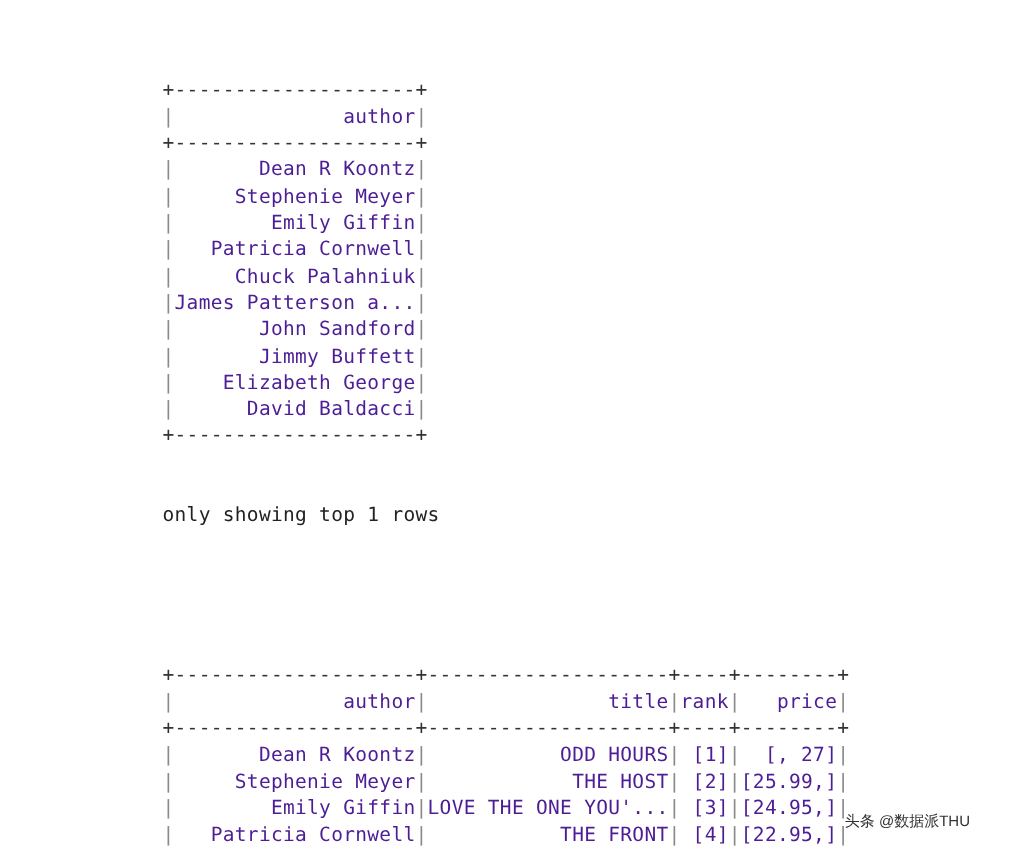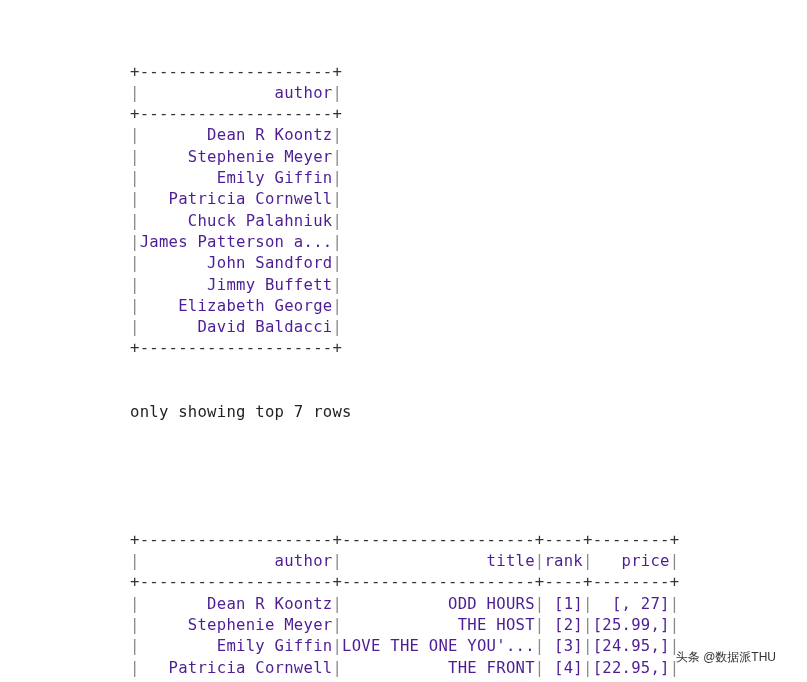--- a/index.html
+++ b/index.html
@@ -54,19 +54,19 @@
       font-size: 12px;
       color: #333333;
       white-space: nowrap;
     }
   </style>
 </head>
 <body>
 
 <div class="console">
   <div class="block" id="table1"><div class="line border-line">+--------------------+</div><div class="line"><span class="pipe">|</span><span class="cell">              author</span><span class="pipe">|</span></div><div class="line border-line">+--------------------+</div><div class="line"><span class="pipe">|</span><span class="cell">       Dean R Koontz</span><span class="pipe">|</span></div><div class="line"><span class="pipe">|</span><span class="cell">     Stephenie Meyer</span><span class="pipe">|</span></div><div class="line"><span class="pipe">|</span><span class="cell">        Emily Giffin</span><span class="pipe">|</span></div><div class="line"><span class="pipe">|</span><span class="cell">   Patricia Cornwell</span><span class="pipe">|</span></div><div class="line"><span class="pipe">|</span><span class="cell">     Chuck Palahniuk</span><span class="pipe">|</span></div><div class="line"><span class="pipe">|</span><span class="cell">James Patterson a...</span><span class="pipe">|</span></div><div class="line"><span class="pipe">|</span><span class="cell">       John Sandford</span><span class="pipe">|</span></div><div class="line"><span class="pipe">|</span><span class="cell">       Jimmy Buffett</span><span class="pipe">|</span></div><div class="line"><span class="pipe">|</span><span class="cell">    Elizabeth George</span><span class="pipe">|</span></div><div class="line"><span class="pipe">|</span><span class="cell">      David Baldacci</span><span class="pipe">|</span></div><div class="line border-line">+--------------------+</div></div>
-  <div class="line footer-text">only showing top 7 rows</div>
+  <div class="line footer-text">only showing top 1 rows</div>
   <div class="gap"></div>
   <div class="block" id="table2"><div class="line border-line">+--------------------+--------------------+----+--------+</div><div class="line"><span class="pipe">|</span><span class="cell">              author</span><span class="pipe">|</span><span class="cell">               title</span><span class="pipe">|</span><span class="cell">rank</span><span class="pipe">|</span><span class="cell">   price</span><span class="pipe">|</span></div><div class="line border-line">+--------------------+--------------------+----+--------+</div><div class="line"><span class="pipe">|</span><span class="cell">       Dean R Koontz</span><span class="pipe">|</span><span class="cell">           ODD HOURS</span><span class="pipe">|</span><span class="cell"> [1]</span><span class="pipe">|</span><span class="cell">  [, 27]</span><span class="pipe">|</span></div><div class="line"><span class="pipe">|</span><span class="cell">     Stephenie Meyer</span><span class="pipe">|</span><span class="cell">            THE HOST</span><span class="pipe">|</span><span class="cell"> [2]</span><span class="pipe">|</span><span class="cell">[25.99,]</span><span class="pipe">|</span></div><div class="line"><span class="pipe">|</span><span class="cell">        Emily Giffin</span><span class="pipe">|</span><span class="cell">LOVE THE ONE YOU'...</span><span class="pipe">|</span><span class="cell"> [3]</span><span class="pipe">|</span><span class="cell">[24.95,]</span><span class="pipe">|</span></div><div class="line"><span class="pipe">|</span><span class="cell">   Patricia Cornwell</span><span class="pipe">|</span><span class="cell">           THE FRONT</span><span class="pipe">|</span><span class="cell"> [4]</span><span class="pipe">|</span><span class="cell">[22.95,]</span><span class="pipe">|</span></div><div class="line"><span class="pipe">|</span><span class="cell">     Chuck Palahniuk</span><span class="pipe">|</span><span class="cell">               SNUFF</span><span class="pipe">|</span><span class="cell"> [5]</span><span class="pipe">|</span><span class="cell">[24.95,]</span><span class="pipe">|</span></div></div>
   
 </div>
 
 <div class="watermark">头条 @数据派THU</div>
 
 </body></html>

